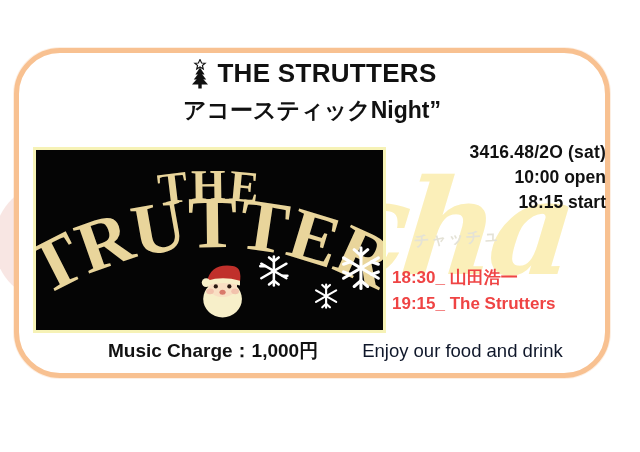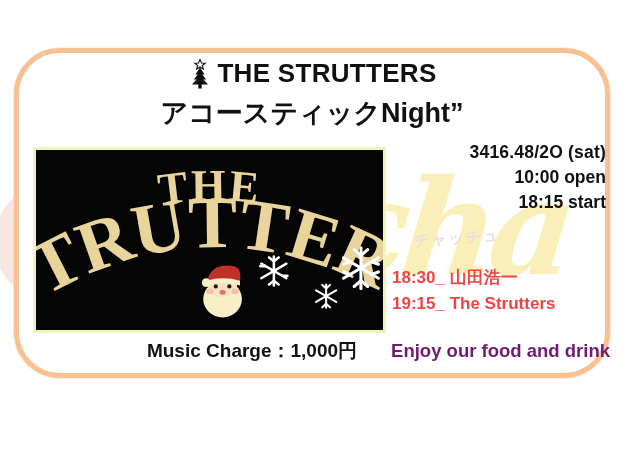--- a/index.html
+++ b/index.html
@@ -80,21 +80,21 @@
   .tree-icon { width:26px; height:30px; display:block; }
   .title-en {
     font-size:26px;
     font-weight:700;
     color:#111111;
     letter-spacing:.3px;
     white-space:nowrap;
   }
   .title-jp {
     margin-top:6px;
-    font-size:27px;
+    font-size:23px;
     font-weight:700;
     color:#111111;
     letter-spacing:0px;
     white-space:nowrap;
   }
 
   
   .logo-box {
     position:absolute;
     left:33px; top:147px;
@@ -139,35 +139,34 @@
   }
 
   
   .bottom-bar {
     position:absolute;
     left:30px; top:338px;
     width:580px;
     display:flex;
     align-items:baseline;
     z-index:6;
-    justify-content:flex-end;
   }
   .charge {
     font-size:19px;
     font-weight:700;
     color:#111111;
     white-space:nowrap;
     margin-left:78px;
   }
   .enjoy {
     font-size:18.5px;
-    font-weight:700;
-    color:#701a75;
-    white-space:nowrap;
-    margin-left:34px;
+    font-weight:400;
+    color:#0f172a;
+    white-space:nowrap;
+    margin-left:44px;
   }
 </style>
 </head>
 <body>
 
 <div id="flyer">
 
   <div class="wm-circle wm-pink"></div>
 
   <div class="frame"></div>

